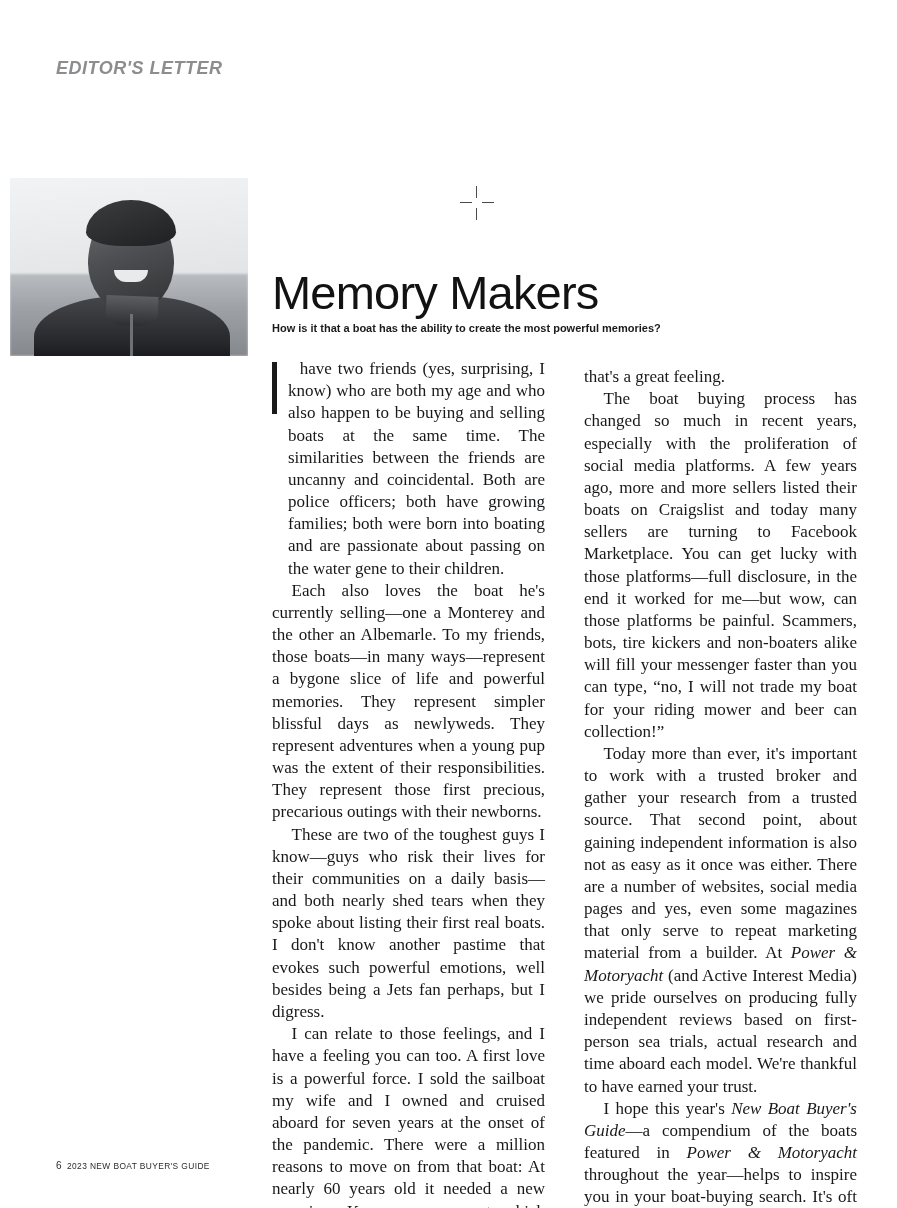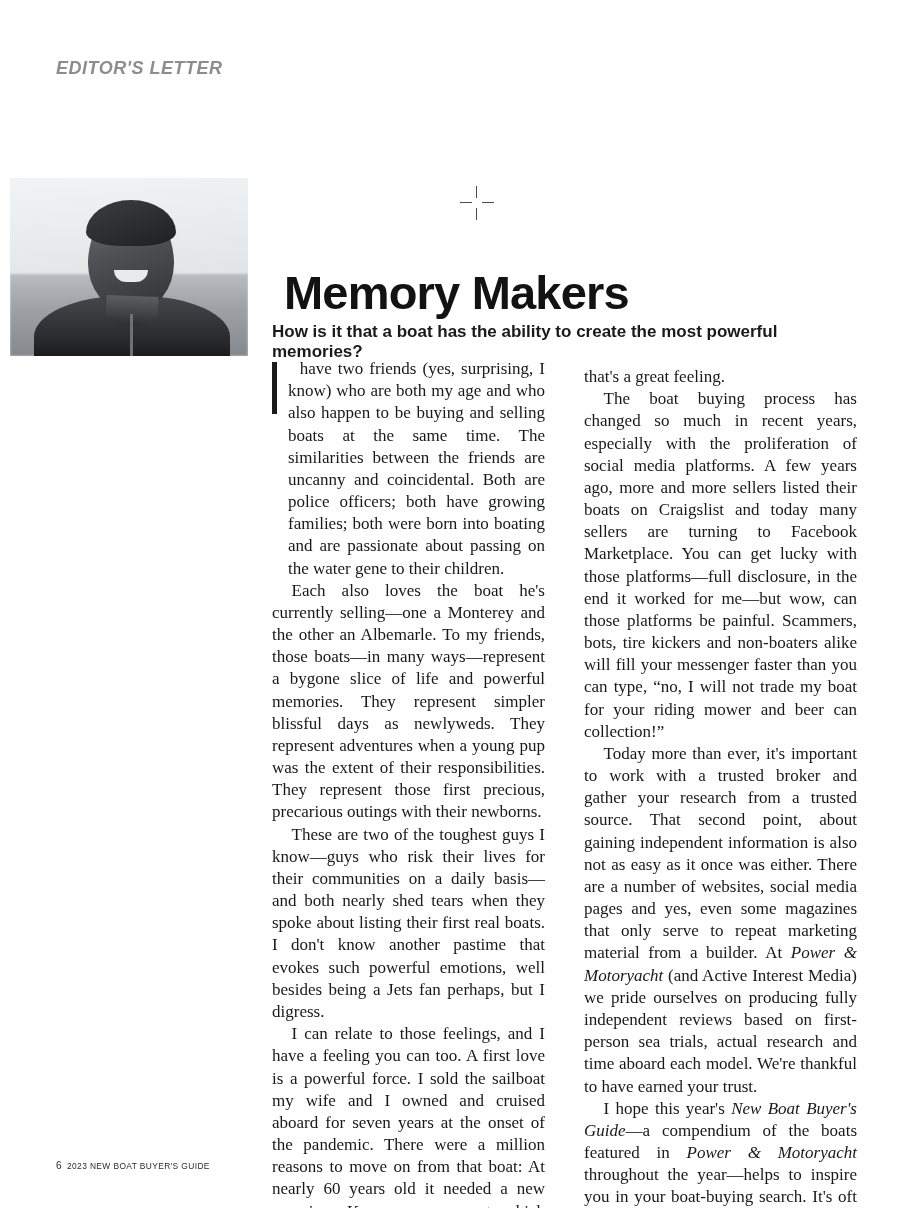--- a/index.html
+++ b/index.html
@@ -145,34 +145,33 @@
     width: 10px; height: 8px;
     background: #ffffff;
   }
 
   
   .title {
     position: absolute;
     left: 272px;
     top: 265px;
     font-family: "Liberation Sans", sans-serif;
-    font-weight: bold;
+    font-weight: normal;
     font-size: 47px;
     letter-spacing: -0.8px;
     color: #121212;
-    margin-left: 12px;
   }
   .deck {
     position: absolute;
     left: 272px;
     top: 322px;
     width: 600px;
     font-family: "Liberation Sans", sans-serif;
     font-weight: bold;
-    font-size: 17px;
+    font-size: 11px;
     color: #1a1a1a;
   }
 
   
   .cols {
     position: absolute;
     left: 272px;
     top: 358px;
     width: 602px;
   }

